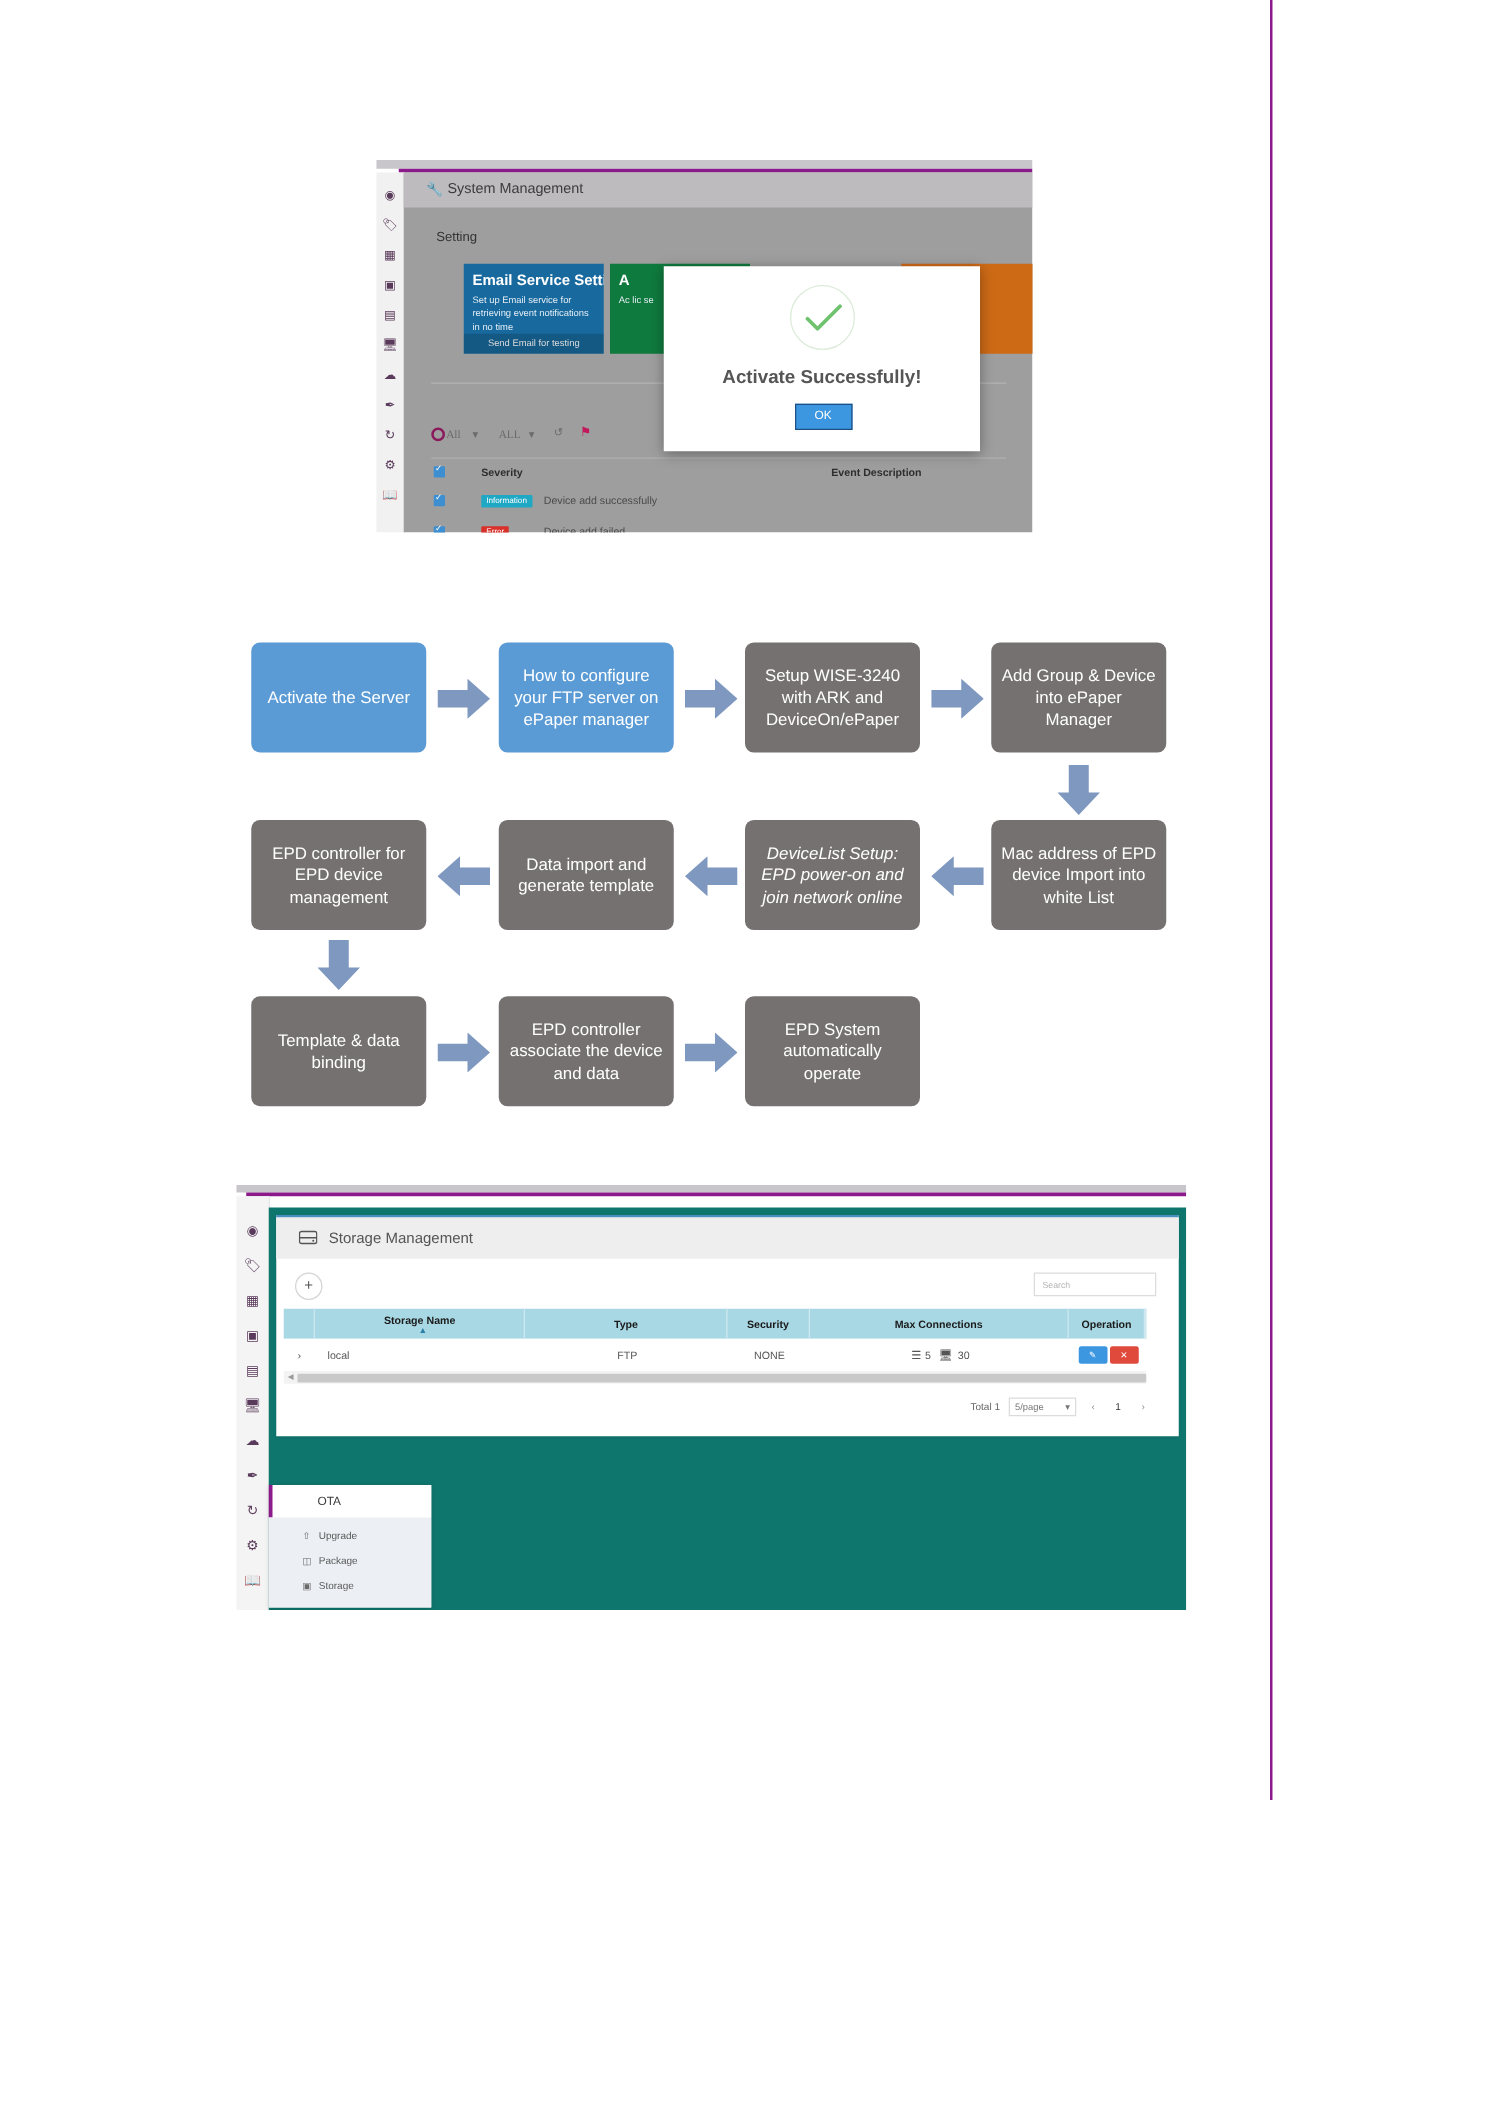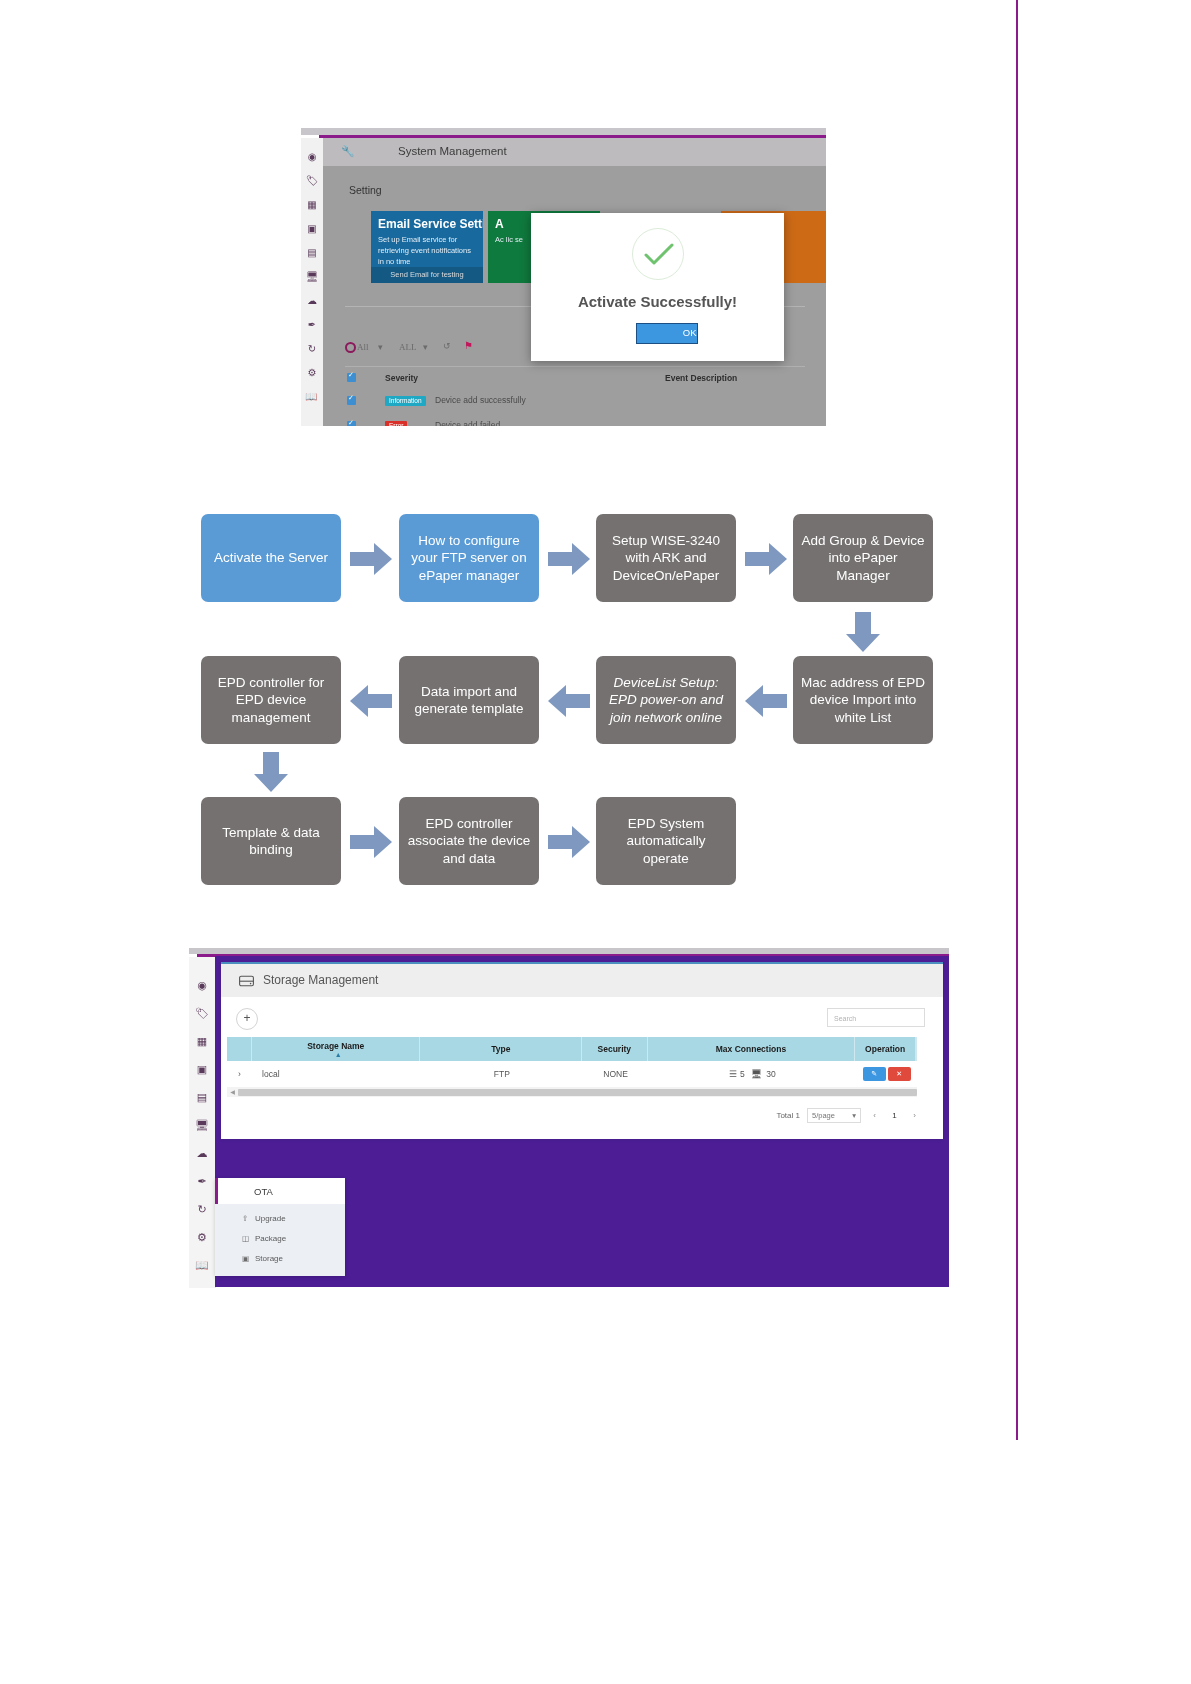--- a/index.html
+++ b/index.html
@@ -54,21 +54,21 @@
   .shot1 .content {
     position: absolute; left: 22px; top: 10px; width: 503px; height: 288px;
     background: #9e9e9e;
   }
   .shot1 .hdr {
     position: absolute; left: 0; top: 0; width: 503px; height: 28px;
     background: #bdbbbd;
   }
   .shot1 .hdr-txt {
     position: absolute; left: 35px; top: 7px;
-    font-size: 11.5px; color: #3c3c3c; margin-left: 40px;
+    font-size: 11.5px; color: #3c3c3c;
   }
   .shot1 .hdr-ico {
     position: absolute; left: 18px; top: 7px; font-size: 11px; color: #3c3c3c;
   }
   .shot1 .setting-lbl {
     position: absolute; left: 26px; top: 46px;
     font-size: 10.5px; color: #333;
   }
   .shot1 .card {
     position: absolute; top: 73px; width: 112px; height: 72px;
@@ -149,23 +149,22 @@
   }
   .modal .ring svg { position: absolute; left: 11px; top: 13px; }
   .modal .mtitle {
     position: absolute; left: 0; top: 80px; width: 253px;
     text-align: center; font-size: 15px; font-weight: bold; color: #555;
   }
   .modal .ok {
     position: absolute; left: 50%; margin-left: -22px; top: 110px;
     width: 44px; height: 19px;
     background: #3c97e0; border: 1.5px solid #1c4f84;
-    color: #ffffff; font-size: 9.5px; line-height: 17px; text-align: right;
+    color: #ffffff; font-size: 9.5px; line-height: 17px; text-align: center;
     cursor: pointer;
-    padding-left: 16px;
   }
 
   
   .flow { position: absolute; left: 0; top: 0; width: 1191px; height: 1684px; }
   .fbox {
     position: absolute;
     border-radius: 7px;
     color: #ffffff;
     display: flex; align-items: center; justify-content: center;
     text-align: center;
@@ -200,22 +199,22 @@
   }
   .shot2 .railbg {
     position: absolute; left: 0; top: 9px; width: 26px; height: 331px;
     background: #f4f4f4; border-right: 1px solid #e6e6e6;
   }
   .shot2 .rail-ico {
     position: absolute; left: 5px; width: 16px; height: 16px;
     color: #5a3a5a; font-size: 11px; line-height: 16px; text-align: center;
   }
   .shot2 .body {
-    position: absolute; left: 26px; top: 8px; width: 734px; height: 331px;
-    background: #4c1d95;
+    position: absolute; left: 26px; top: 18px; width: 734px; height: 331px;
+    background: #0f766e;
   }
   .shot2 .panel {
     position: absolute; left: 6px; top: 6px; width: 722px; height: 175px;
     background: #ffffff;
     border-top: 2px solid #4a8fbd;
     box-shadow: 0 1px 3px rgba(0,0,0,.08);
   }
   .shot2 .panel-hdr {
     position: absolute; left: 0; top: 0; width: 722px; height: 33px;
     background: #eeeeee;

